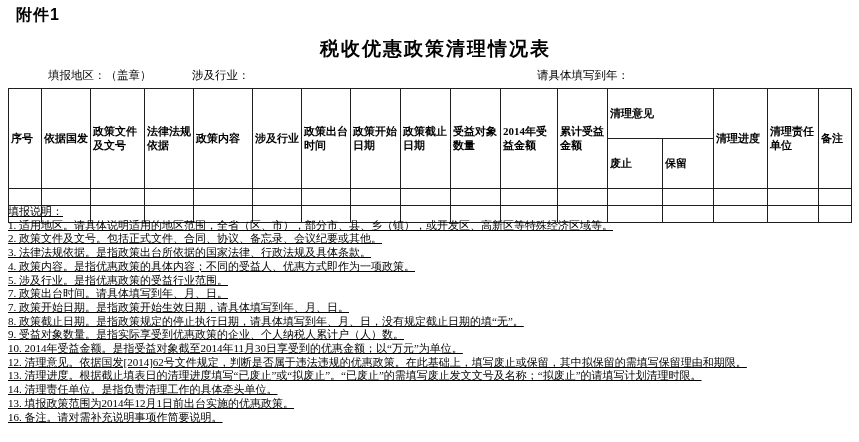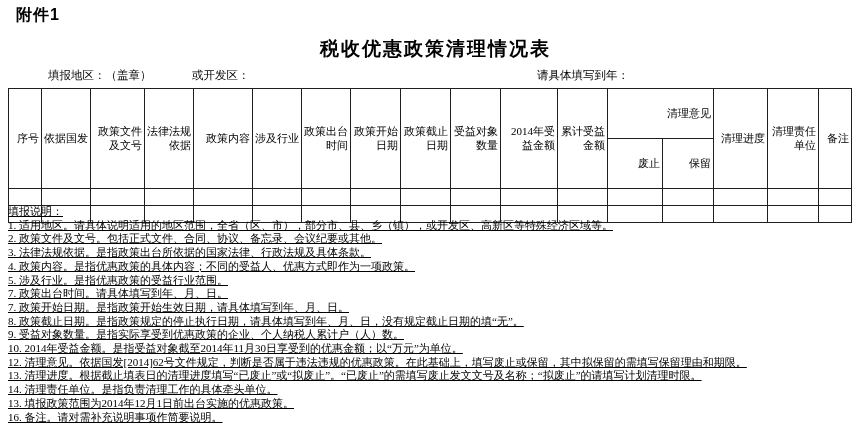--- a/index.html
+++ b/index.html
@@ -15,42 +15,42 @@
 
   .meta-row { position:absolute; top:68px; left:0; width:100%; height:16px; font-size:11.5px; }
   .meta-row span { position:absolute; white-space:nowrap; }
   .meta-region { left:8px;margin-left:40px; }
   .meta-date { left:192px; }
   .meta-contact { left:537px; }
 
   table.main { position:absolute; top:88px; left:8px; width:843px;
     border-collapse:collapse; table-layout:fixed; }
   table.main th, table.main td { border:1px solid #1f1f1f; }
-  table.main thead th { font-size:11px; font-weight:normal; text-align:right;
+  table.main thead th { font-size:11px; font-weight:bold; text-align:left;
     vertical-align:middle; padding:17px 2px; line-height:1.35; word-break:break-all; }
   table.main thead tr.h1 { height:36px; }
   table.main thead tr.h2 { height:36px; }
   table.main tbody tr { height:17px; }
 
   .instructions { position:absolute; top:205px; left:8px; width:845px;
     font-size:11px; line-height:13.7px; }
   .instructions div { white-space:nowrap;text-decoration:underline; }
 </style>
 </head>
 <body>
 
 <div class="page">
 
   <div class="attachment">附件1</div>
 
   <div class="doc-title">税收优惠政策清理情况表</div>
 
   <div class="meta-row">
     <span class="meta-region">填报地区：（盖章）</span>
-    <span class="meta-date">或开发区：</span>
+    <span class="meta-date">涉及行业：</span>
     <span class="meta-contact">请具体填写到年：</span>
   </div>
 
   <table class="main">
     <colgroup>
       <col style="width:33px">
         <col style="width:49px">
         <col style="width:54px">
         <col style="width:49px">
       <col style="width:59px">

